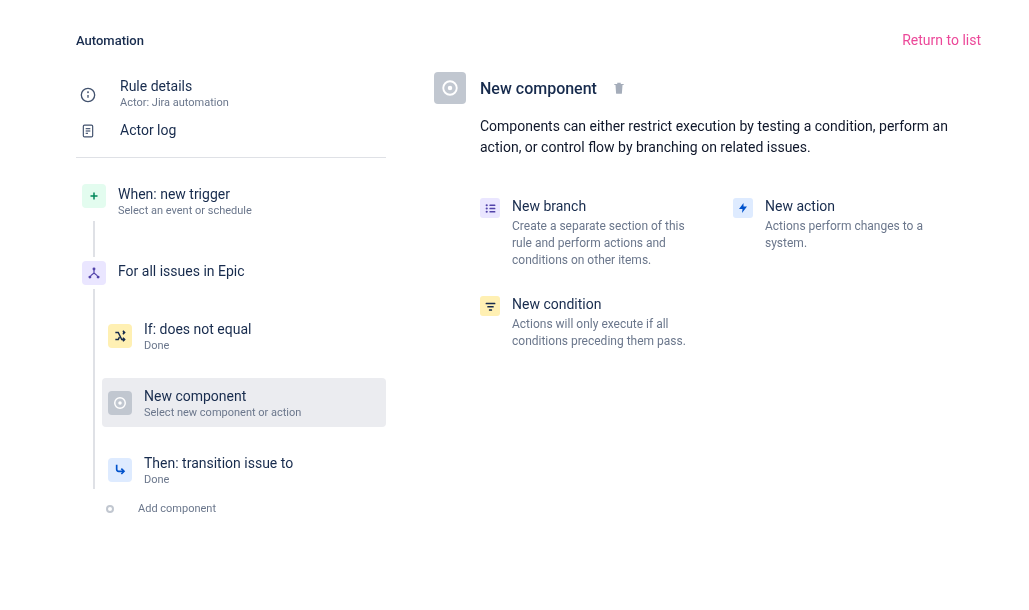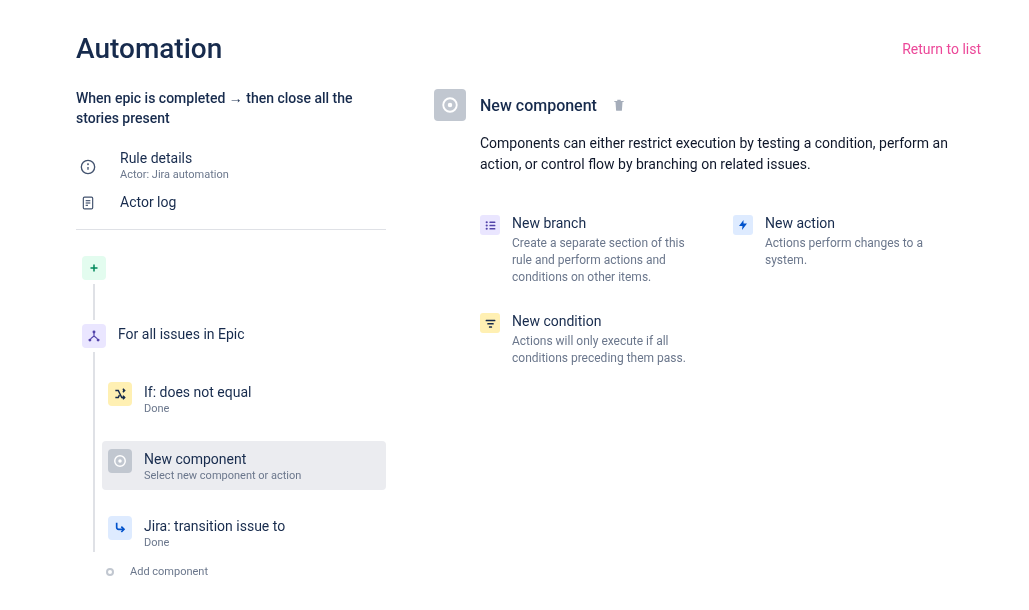--- a/index.html
+++ b/index.html
@@ -16,21 +16,21 @@
       height: 610px;
       padding: 32px 48px 32px 76px;
     }
     .header {
       display: flex;
       justify-content: space-between;
       align-items: center;
       margin-bottom: 24px;
     }
     .page-title {
-      font-size: 28px;
+      font-size: 13px;
       font-weight: 500;
       color: #172B4D;
     }
     .return-link {
       color: #ec4899;
       font-size: 14px;
       cursor: pointer;
     }
     .content {
       display: flex;
@@ -140,28 +140,29 @@
       content: '';
       position: absolute;
       left: -9px;
       top: -4px;
       bottom: 26px;
       width: 2px;
       background: #DFE1E6;
     }
     .nested .flow-item {
       margin-bottom: 0;
+      align-items: center;
     }
     .nested-gap {
       height: 18px;
     }
     .add-component {
       display: flex;
       align-items: center;
-      gap: 4px;
+      gap: 12px;
       margin-top: 8px;
       margin-left: 26px;
       position: relative;
     }
     .add-circle {
       width: 8px;
       height: 8px;
       border: 2px solid #C1C7D0;
       border-radius: 50%;
       margin-left: -22px;
@@ -253,21 +254,20 @@
 </head>
 <body>
 
 <div class="header">
   <h1 class="page-title">Automation</h1>
   <a class="return-link">Return to list</a>
 </div>
 
 <div class="content">
   <div class="left-panel">
-    <h2 class="rule-name">When epic is completed → then close all the stories present</h2>
 
     <div class="rule-meta-row">
       <span class="meta-icon">
         <svg width="16" height="16" viewBox="0 0 24 24" fill="none" stroke="currentColor" stroke-width="2">
             <circle cx="12" cy="12" r="10"></circle>
             <line x1="12" y1="16" x2="12" y2="12"></line>
             <circle cx="12" cy="8" r="0.5" fill="currentColor"></circle>
           </svg>
       </span>
       <div>
@@ -291,20 +291,24 @@
     <hr class="divider">
 
     <div class="flow">
       <div class="flow-item">
         <div class="flow-icon green">
           <svg width="12" height="12" viewBox="0 0 24 24" fill="none" stroke="currentColor" stroke-width="3">
               <line x1="12" y1="5" x2="12" y2="19"></line>
               <line x1="5" y1="12" x2="19" y2="12"></line>
             </svg>
         </div>
+        <div>
+          <div class="flow-label">When: new trigger</div>
+          <div class="flow-sublabel">Select an event or schedule</div>
+        </div>
       </div>
 
       <div class="flow-gap"></div>
 
       <div class="flow-item">
         <div class="flow-icon purple">
           <svg width="14" height="14" viewBox="0 0 24 24" fill="currentColor">
               <circle cx="12" cy="5" r="2.5"></circle>
               <circle cx="5" cy="19" r="2.5"></circle>
               <circle cx="19" cy="19" r="2.5"></circle>
@@ -349,21 +353,21 @@
 
         <div class="nested-gap"></div>
         <div class="flow-item">
           <div class="flow-icon blue">
             <svg width="16" height="16" viewBox="0 0 24 24" fill="none" stroke="currentColor" stroke-width="2.5">
                 <path d="M7 4 L7 11 Q7 14 10 14 L17 14"></path>
                 <polyline points="14,10 18,14 14,18" fill="none"></polyline>
               </svg>
           </div>
           <div>
-            <div class="flow-label">Jira: transition issue to</div>
+            <div class="flow-label">Then: transition issue to</div>
             <div class="flow-sublabel">Done</div>
           </div>
         </div>
 
         <div class="add-component">
           <span class="add-circle"></span>
           <span class="add-label">Add component</span>
         </div>
       </div>
     </div>

